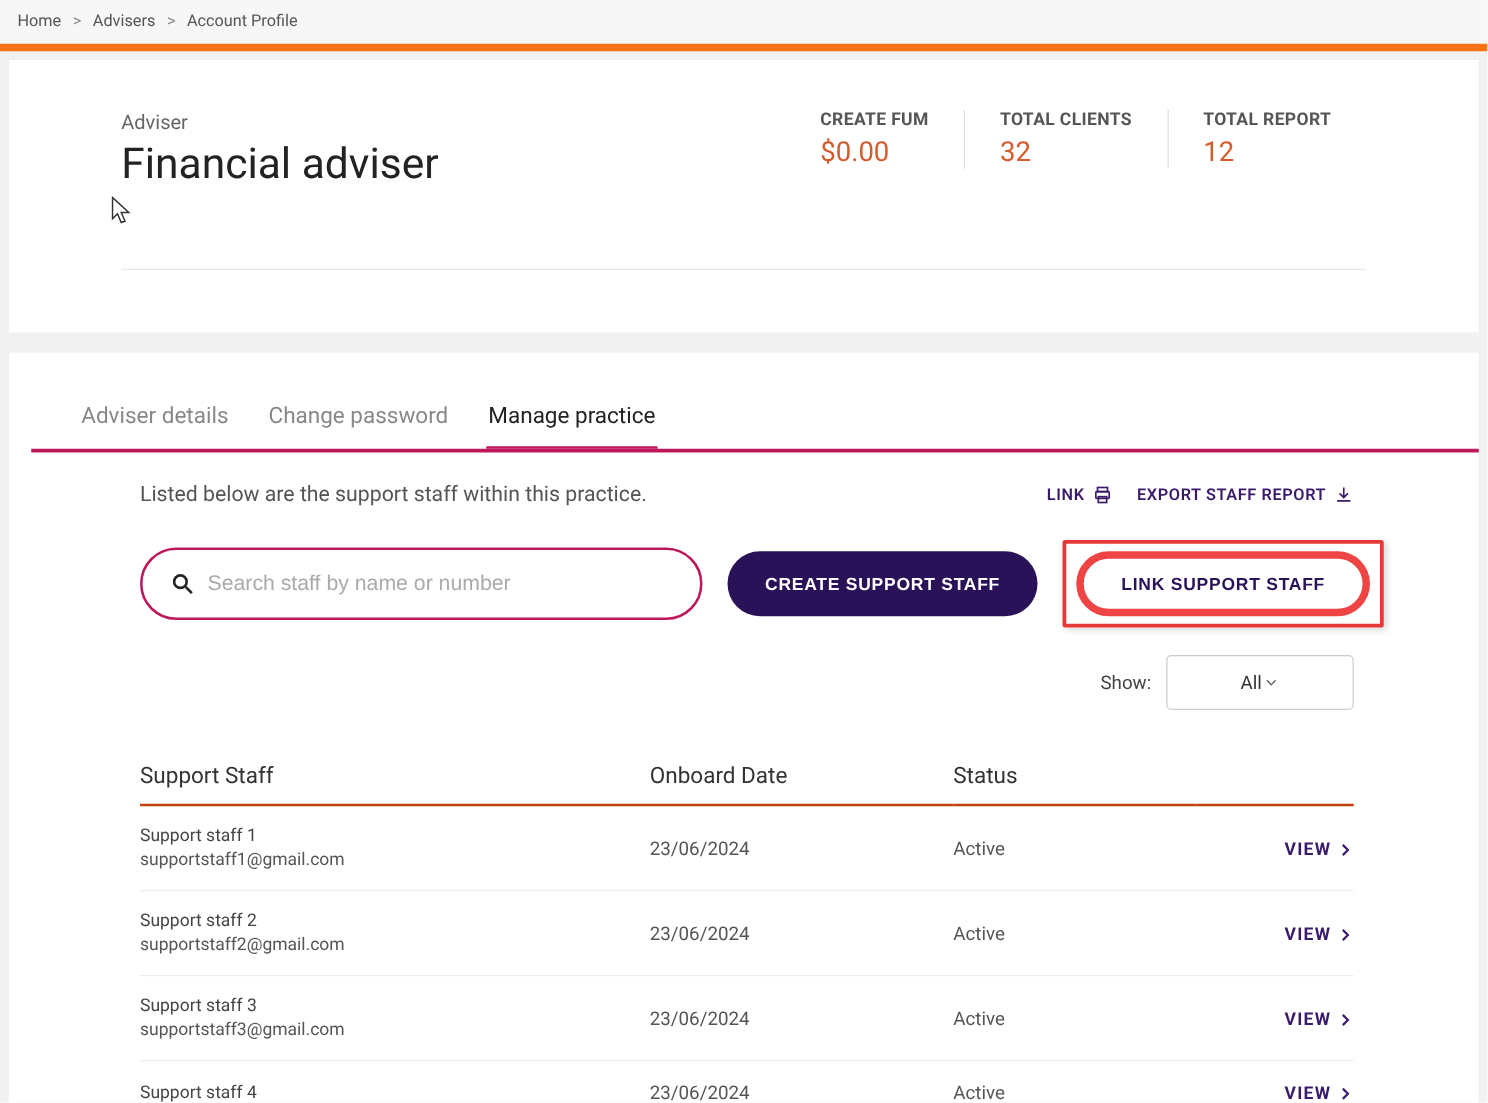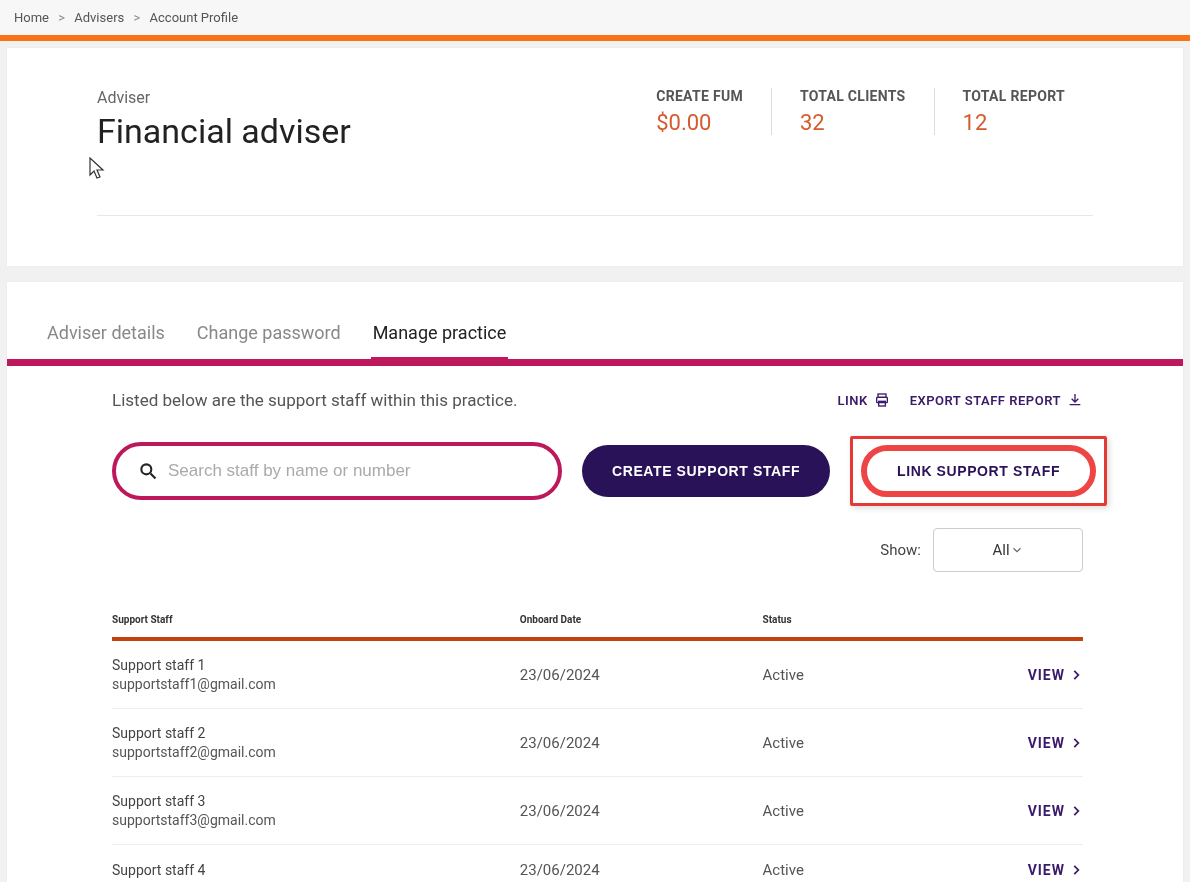--- a/index.html
+++ b/index.html
@@ -37,21 +37,21 @@
     color: #333;
     line-height: 1;
   }
   .stats { display: flex; }
   .stat { padding: 0 28px; border-left: 1px solid #ddd; }
   .stat:first-child { border-left: none; }
   .stat-label { font-size: 14px; font-weight: 700; color: #555; letter-spacing: 0.3px; margin-bottom: 6px; }
   .stat-value { font-size: 22px; color: #d65b2c; font-weight: 400; }
   .header-underline { border-bottom: 1px solid #e8e8e8; margin-top: 40px; }
   .content-card { padding: 30px 0 0 0; margin-top: 14px; }
-  .tabs { display: flex; gap: 28px; padding: 0 38px; border-bottom: 7px solid #be185d; }
+  .tabs { display: flex; gap: 28px; padding: 0 38px; border-bottom: 3px solid #be185d; margin-left: 18px; }
   .tab {
     font-size: 18px;
     color: #888;
     padding: 10px 2px 14px 2px;
     cursor: pointer;
     border-bottom: 2px solid transparent;
   }
   .tab.active { color: #222; border-bottom: 2px solid #c2185b; }
   .section-inner { padding: 24px 100px 0 105px; }
   .desc-row { display: flex; justify-content: space-between; align-items: center; margin-bottom: 26px; }
@@ -64,21 +64,21 @@
     color: #3a1a6a;
     cursor: pointer;
     display:inline-flex;
     align-items:center;
     gap:6px;
   }
   .controls-row { display:flex; gap:20px; align-items:center; margin-bottom:22px; }
   .search-box {
     flex: 0 0 450px;
     height: 58px;
-    border: 4px solid #be185d;
+    border: 2px solid #be185d;
     border-radius: 40px;
     display:flex;
     align-items:center;
     padding: 0 22px;
     gap:10px;
     background:#fff;
   }
   .search-box input {
     border:none; outline:none; flex:1;
     font-size:17px; color:#555; background:transparent;
@@ -111,25 +111,25 @@
     height:44px; min-width:150px;
     border:1px solid #ccc; border-radius:4px;
     padding:0 12px;
     display:flex; align-items:center; justify-content:center;
     font-size:15px; color:#333; cursor:pointer;
     background:#fff;
   }
   .table { width:100%; border-collapse:collapse; }
   .table th {
     text-align:left;
-    font-size:10px;
-    font-weight:700;
+    font-size:18px;
+    font-weight:400;
     color:#333;
     padding:12px 0;
-    border-bottom:4px solid #c2410c;
+    border-bottom:2px solid #c2410c;
   }
   .table td {
     padding:16px 0;
     border-bottom:1px solid #eee;
     font-size:15px;
     color:#555;
     vertical-align:middle;
   }
   .staff-name { font-size:14px; color:#444; }
   .staff-email { font-size:14px; color:#555; margin-top:3px; }

